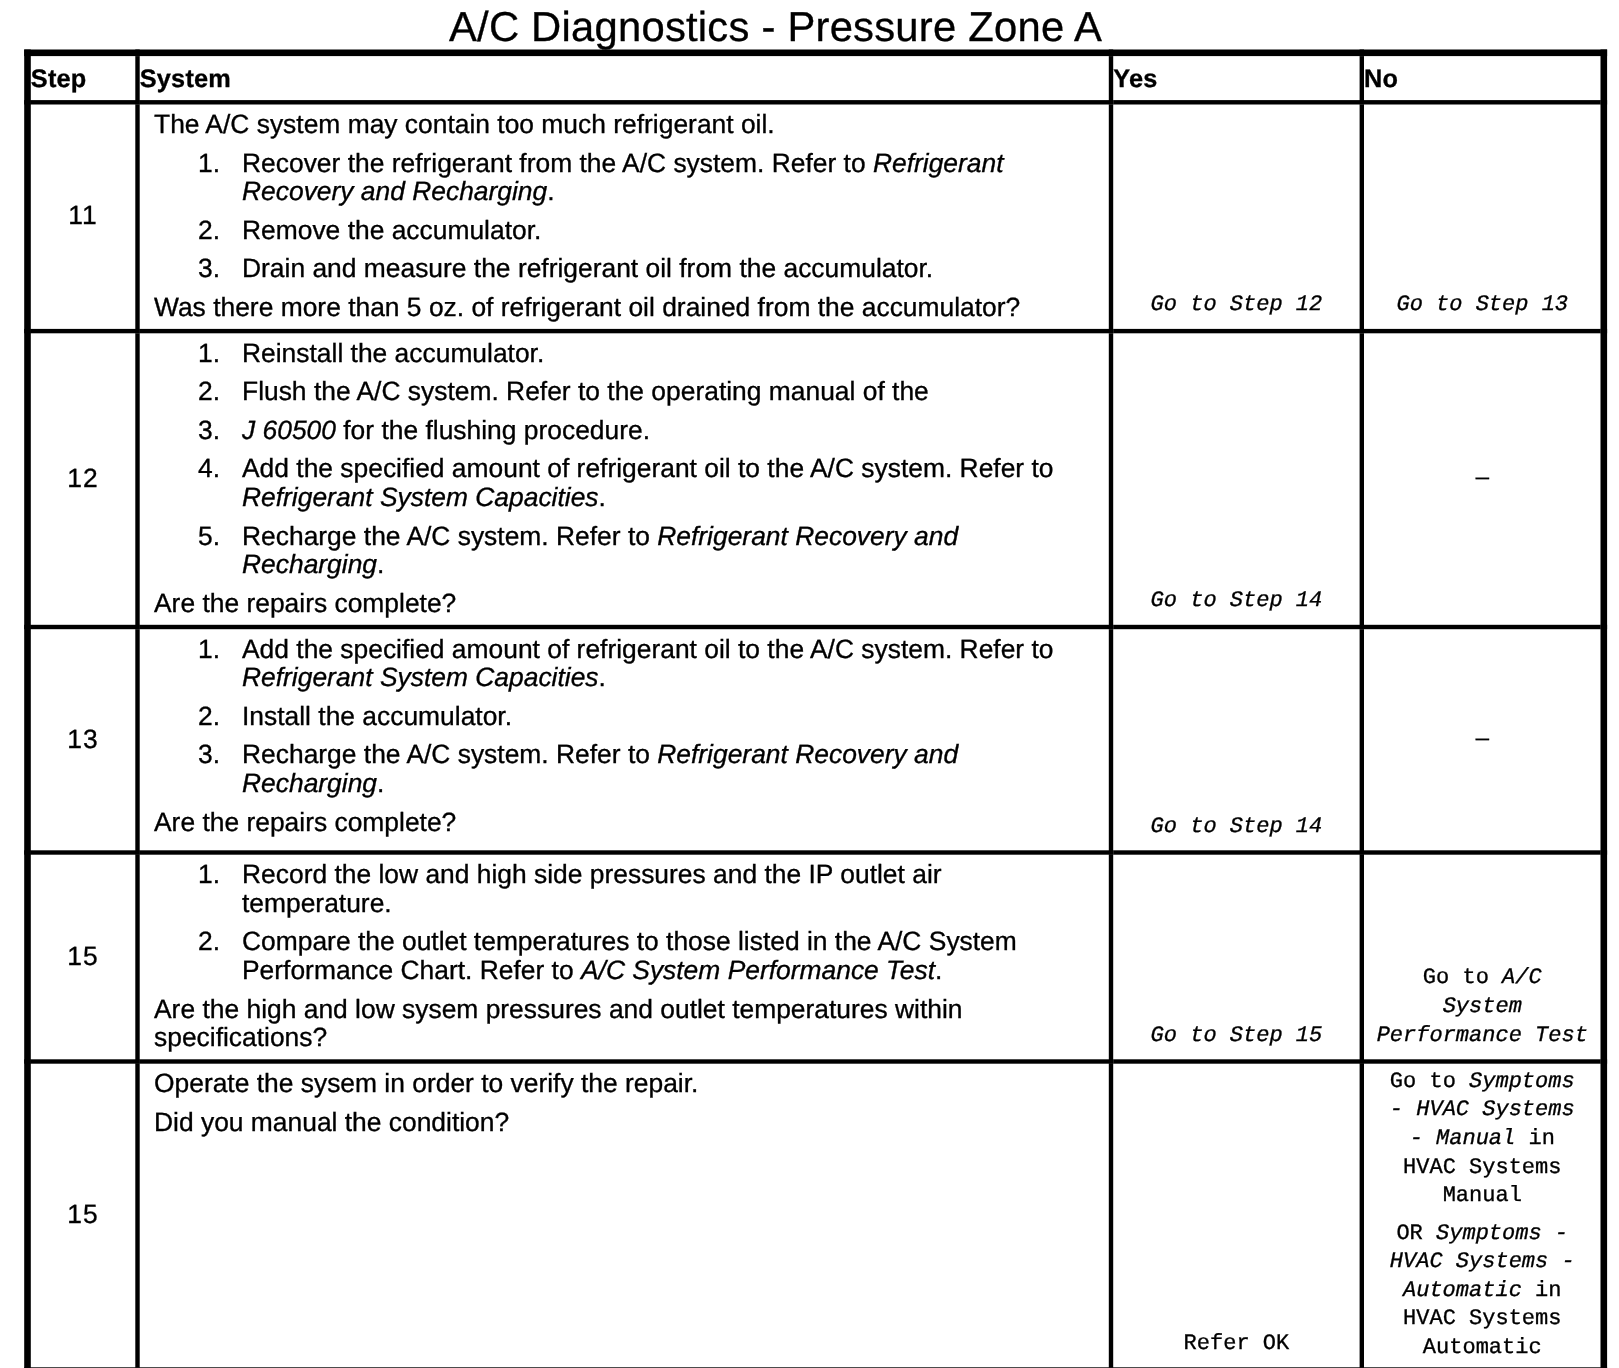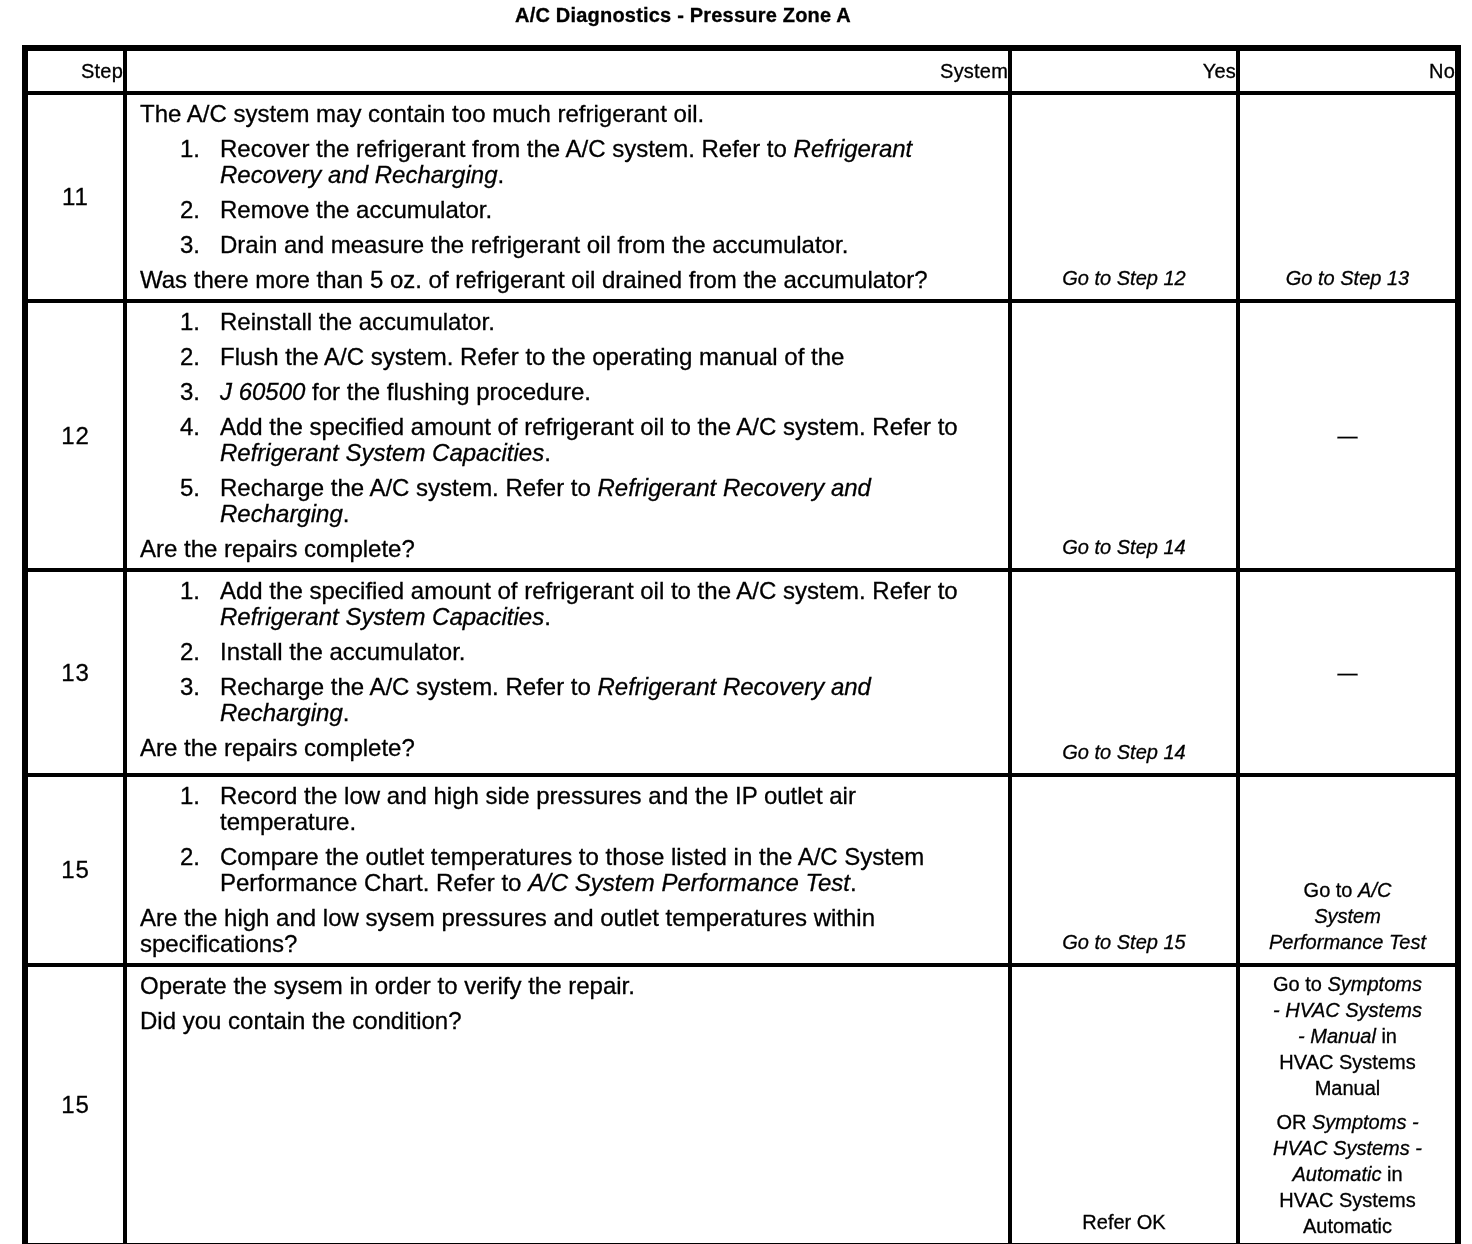--- a/index.html
+++ b/index.html
@@ -4,47 +4,47 @@
 <style>
   html,body{margin:0;padding:0;}
   body{
     width:1472px;height:1244px;
     background:#ffffff;color:#000;
     font-family:"Liberation Sans", sans-serif;
     position:relative;
     -webkit-text-stroke:0.3px #000;
   }
   .page-title{
-    position:absolute;top:4px;left:683px;transform:translateX(-50%);
-    font-size:20px;font-weight:bold;white-space:nowrap;letter-spacing:0.2px;
+    position:absolute;top:4px;left:705px;transform:translateX(-50%);
+    font-size:38px;font-weight:normal;white-space:nowrap;letter-spacing:0.2px;
   }
   table.diag{
     position:absolute;left:22px;top:45px;
     width:1433px;border-collapse:collapse;table-layout:fixed;
     border:6px solid #000;
   }
   th,td{border:4px solid #000;padding:0;}
   th{
-    font-size:20px;font-weight:normal;text-align:right;vertical-align:middle;
+    font-size:23px;font-weight:bold;text-align:left;vertical-align:middle;
     height:37px;letter-spacing:0.2px;
   }
   td.step-cell{vertical-align:middle;text-align:center;font-size:24px;letter-spacing:1px;}
   td.action-cell{vertical-align:top;padding:6px 14px 6px 13px;}
   .action-cell > div{white-space:pre-wrap;font-size:24px;line-height:26px;margin:0;}
   .action-cell > div + div{margin-top:9px;}
   .action-cell .li{position:relative;padding-left:80px;}
   .action-cell .li .num{position:absolute;left:40px;top:0;}
   .action-cell .q{}
   .it{font-style:italic;}
   td.yn{text-align:center;font-size:20px;line-height:26px;}
   td.yes-cell{vertical-align:bottom;padding:0 8px 8px;}
   td.no-cell.va-middle{vertical-align:middle;padding:0 8px;}
   td.no-cell.va-bottom{vertical-align:bottom;padding:0 10px 8px;}
   td.no-cell.va-top{vertical-align:top;padding:4px 10px 4px;}
-  .ynp{white-space:pre-wrap;}
+  .ynp{white-space:pre-wrap;font-family:Liberation Mono, monospace;}
   td.no-cell .ynp + .ynp{margin-top:8px;}
 </style>
 </head>
 <body>
 
 <div class="page-title">A/C Diagnostics - Pressure Zone A</div>
 
 <table class="diag">
   <colgroup>
     <col style="width:100px">
@@ -130,21 +130,21 @@
         <td class="yn no-cell va-bottom">
           <div class="ynp">Go to <span class="it">A/C
 System
 Performance Test</span></div>
         </td>
       </tr>
       <tr style="height: 277px;">
         <td class="step-cell">15</td>
         <td class="action-cell">
           <div class="p">Operate the sysem in order to verify the repair.</div>
-          <div class="p">Did you contain the condition?</div>
+          <div class="p">Did you manual the condition?</div>
         </td>
         <td class="yn yes-cell">
           <div class="ynp">Refer OK</div>
         </td>
         <td class="yn no-cell va-top">
           <div class="ynp">Go to <span class="it">Symptoms
 - HVAC Systems
 - Manual</span> in
 HVAC Systems
 Manual</div>

